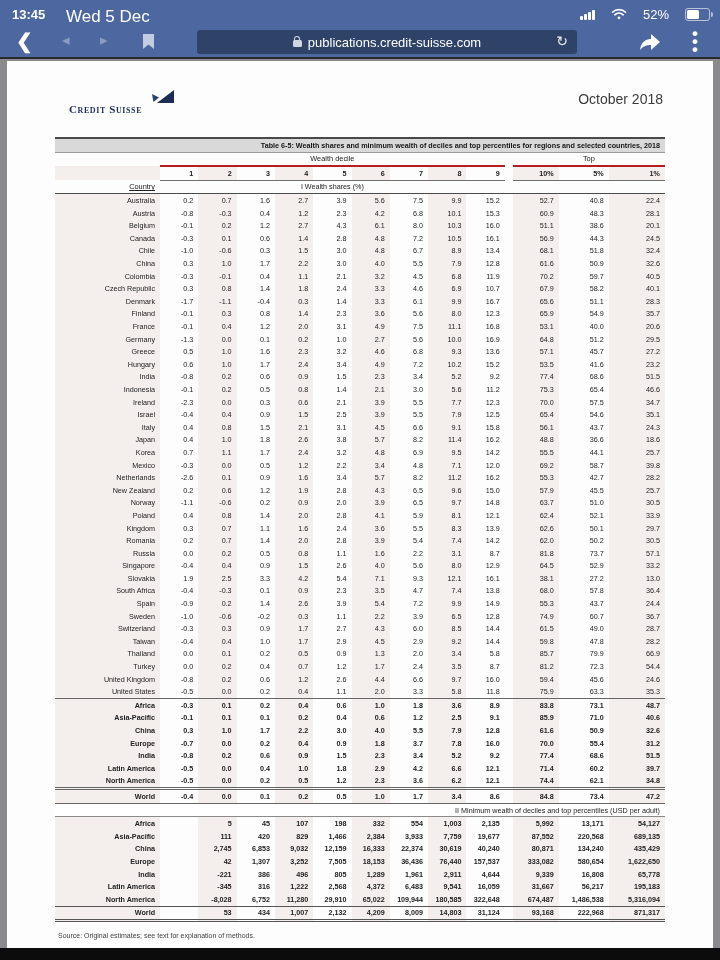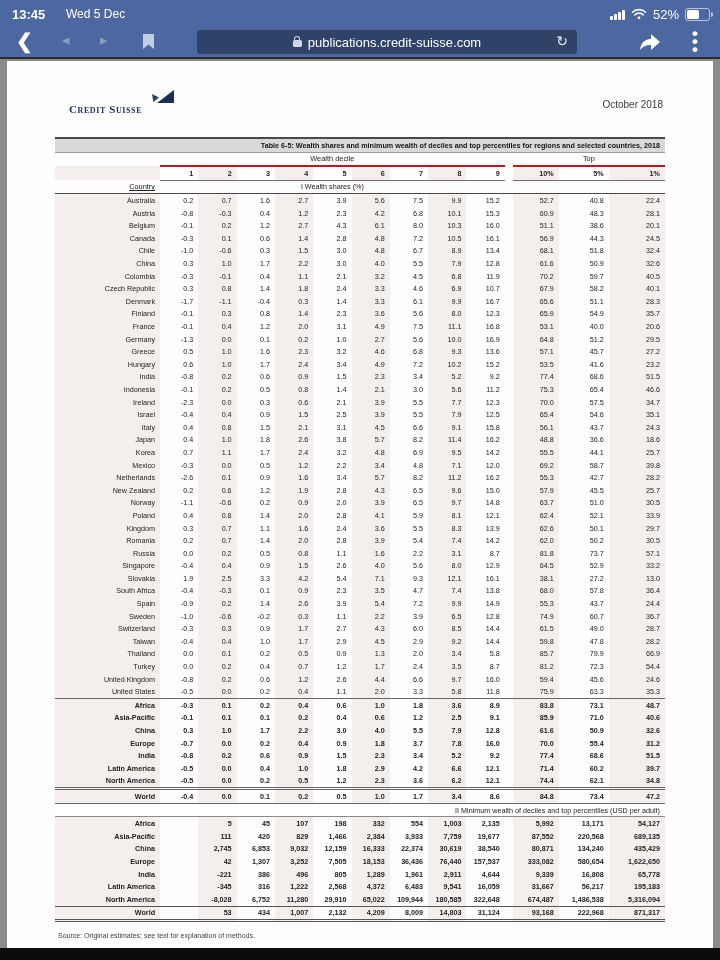--- a/index.html
+++ b/index.html
@@ -2,22 +2,22 @@
 <html><head>
 <meta charset="utf-8">
 <style>
   html,body{margin:0;padding:0;background:#000;}
   .screen{position:relative;width:720px;height:960px;background:#4d68a0;overflow:hidden;
           font-family:"Liberation Sans",sans-serif;}
 
   
   .status-bar{position:absolute;top:0;left:0;width:720px;height:28px;color:#fff;}
   .sb-time{position:absolute;left:12px;top:7px;font-size:13px;font-weight:700;}
-  .sb-date{position:absolute;left:66px;top:7px;font-size:12px;font-weight:400;}
-  .sb-right{position:absolute;right:10px;top:5px;display:flex;align-items:center;gap:6px;height:18px;}
+  .sb-date{position:absolute;left:66px;top:7px;font-size:17px;font-weight:400;}
+  .sb-right{position:absolute;right:10px;top:5px;display:flex;align-items:center;gap:16px;height:18px;}
   .sig{display:flex;align-items:flex-end;gap:1.5px;height:11px;}
   .sig i{display:block;width:2.5px;background:#fff;border-radius:1px;}
   .batt-pct{font-size:13px;font-weight:400;color:#fff;}
   .batt{position:relative;width:23px;height:11px;border:1px solid rgba(255,255,255,.6);border-radius:3px;}
   .batt .fill{position:absolute;left:1px;top:1px;bottom:1px;width:52%;background:#fff;border-radius:1.5px;}
   .batt .nub{position:absolute;right:-4px;top:3px;width:2px;height:5px;background:rgba(255,255,255,.6);border-radius:0 2px 2px 0;}
 
   
   .toolbar{position:absolute;top:28px;left:0;width:720px;height:29px;}
   .tb-back{position:absolute;left:16px;top:1px;font-size:20px;font-weight:700;color:#fff;cursor:pointer;}
@@ -41,21 +41,21 @@
 
   .content{width:610px;margin:0 auto;}
   .doc-header{position:relative;margin-top:26px;height:50px;}
   .logo{position:absolute;left:14px;top:12px;}
   .logo-text{font-family:"Liberation Serif",serif;font-variant:small-caps;font-weight:700;font-size:11px;
              letter-spacing:.6px;color:#1d2c55;}
   .sail1{position:absolute;left:88px;top:-9px;width:17px;height:13px;background:#1d2c55;
          clip-path:polygon(100% 0,100% 100%,0 100%);}
   .sail2{position:absolute;left:83px;top:-5px;width:7px;height:8px;background:#2c3f70;
          clip-path:polygon(0 0,100% 45%,20% 100%);}
-  .doc-date{position:absolute;right:2px;top:12px;font-size:10px;color:#3c3c3c;}
+  .doc-date{position:absolute;right:2px;top:4px;font-size:14px;color:#3c3c3c;}
 
   
   table.wealth{border-collapse:collapse;width:610px;table-layout:fixed;color:#222;}
   table.wealth td{font-size:7.2px;line-height:1;height:12.6px;padding:0 5px 0 0;text-align:right;
                   white-space:nowrap;overflow:visible;}
   
   table.wealth td:nth-child(1),table.wealth td:nth-child(3),table.wealth td:nth-child(5),
   table.wealth td:nth-child(7),table.wealth td:nth-child(9),table.wealth td:nth-child(12),
   table.wealth td:nth-child(14){background:#f4eeed;}
   td.c{text-align:left;padding:0 0 0 4px;}
@@ -995,21 +995,21 @@
               <tr class="b">
                 <td class="c">China</td>
                 <td></td>
                 <td>2,745</td>
                 <td>6,853</td>
                 <td>9,032</td>
                 <td>12,159</td>
                 <td>16,333</td>
                 <td>22,374</td>
                 <td>30,619</td>
-                <td>38,540</td>
+                <td>40,240</td>
                 <td class="sp"></td>
                 <td>80,871</td>
                 <td>134,240</td>
                 <td>435,429</td>
               </tr>
               <tr class="b">
                 <td class="c">Europe</td>
                 <td></td>
                 <td>42</td>
                 <td>1,307</td>

